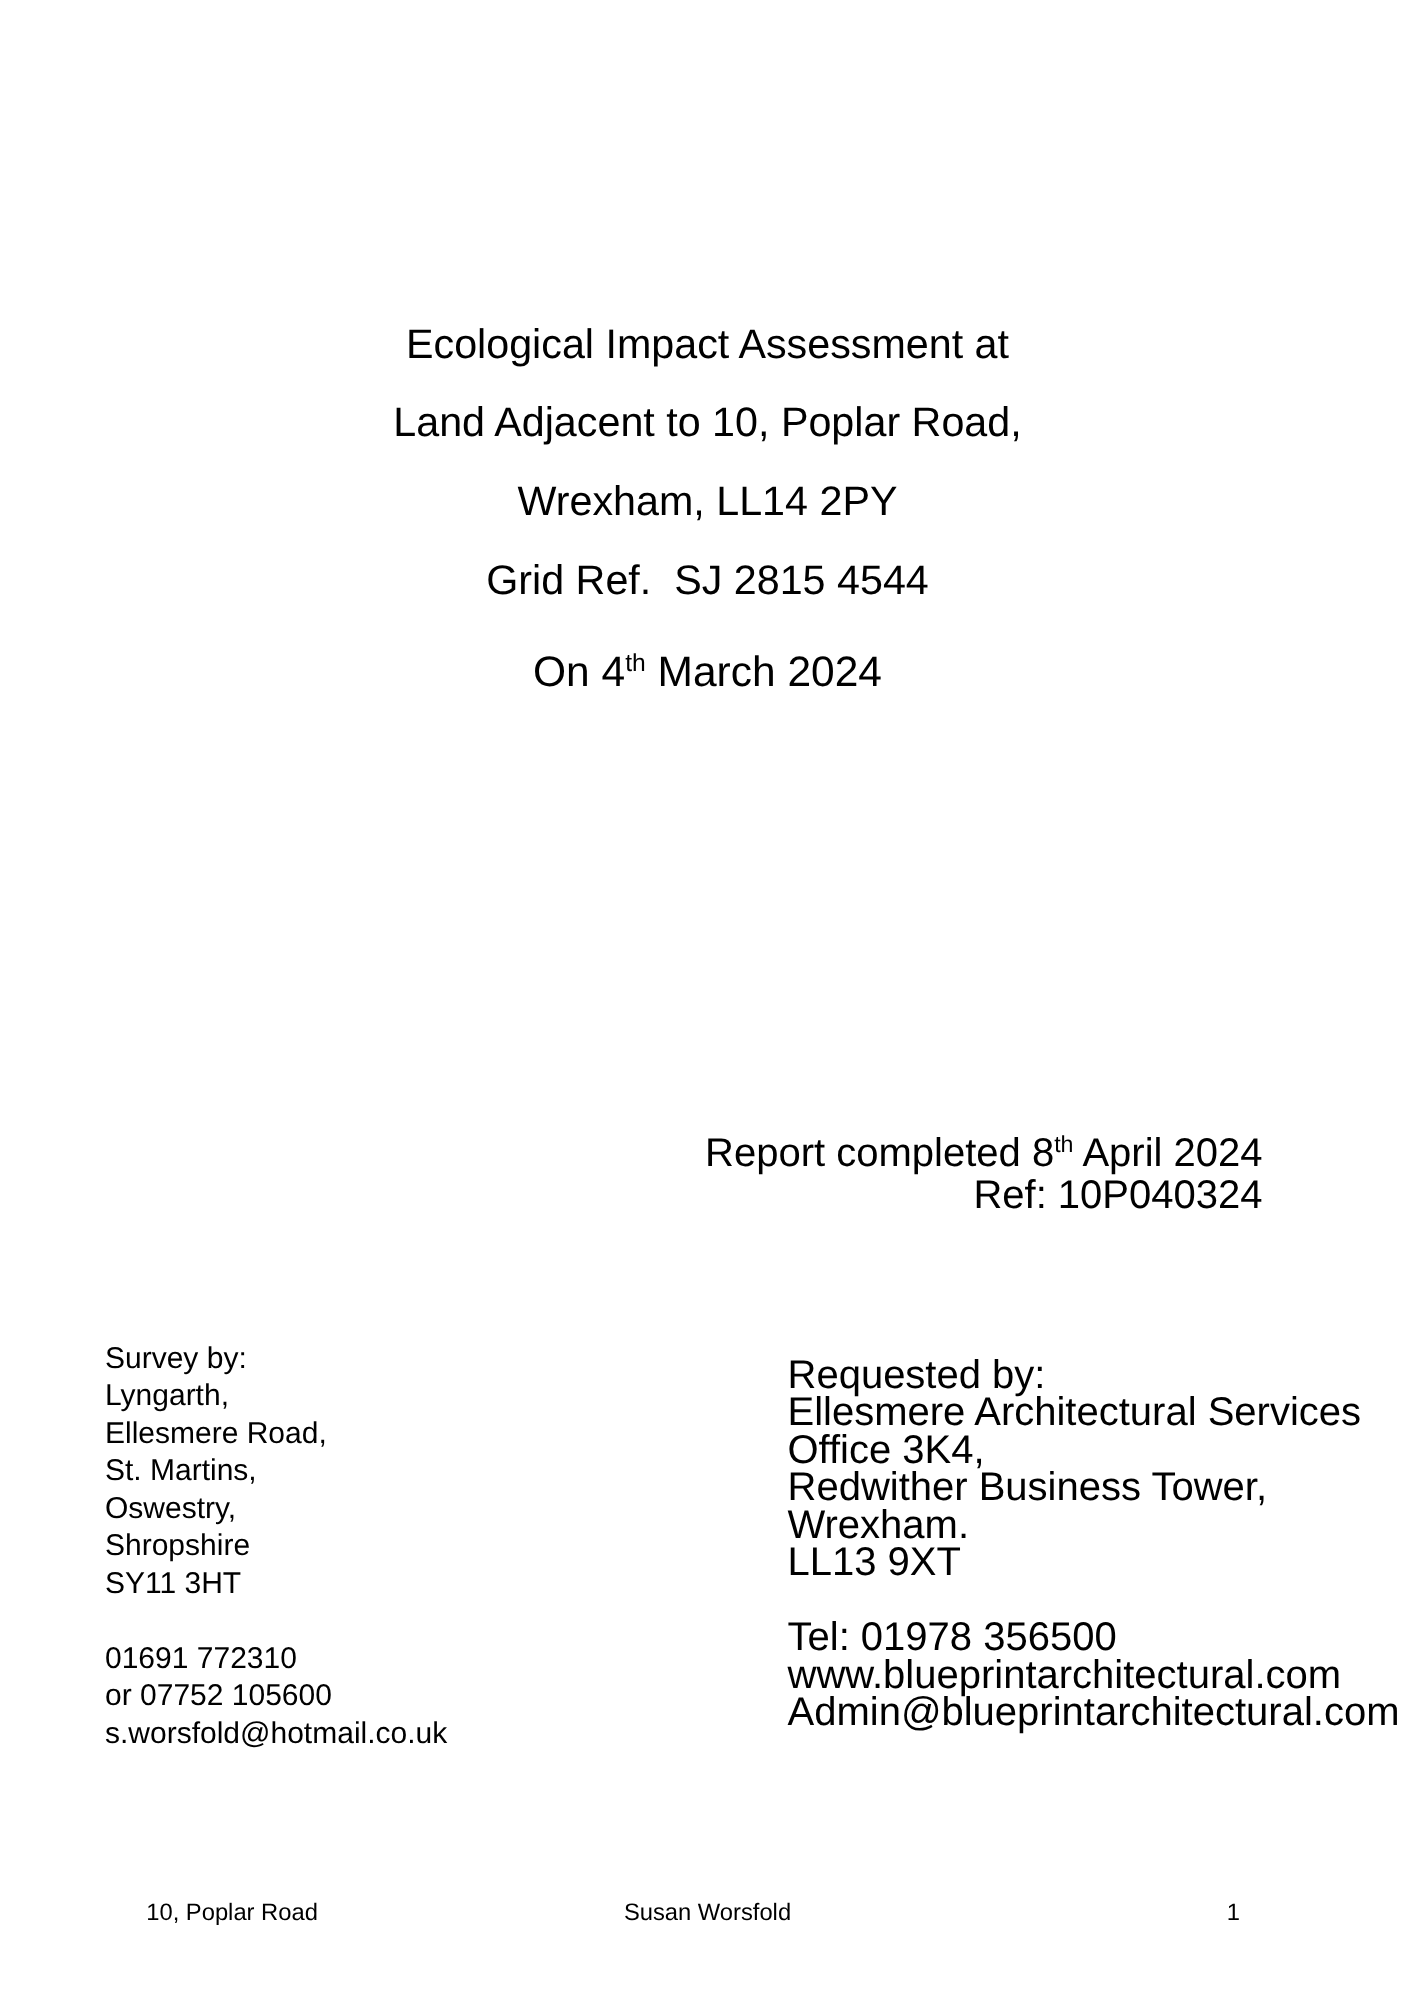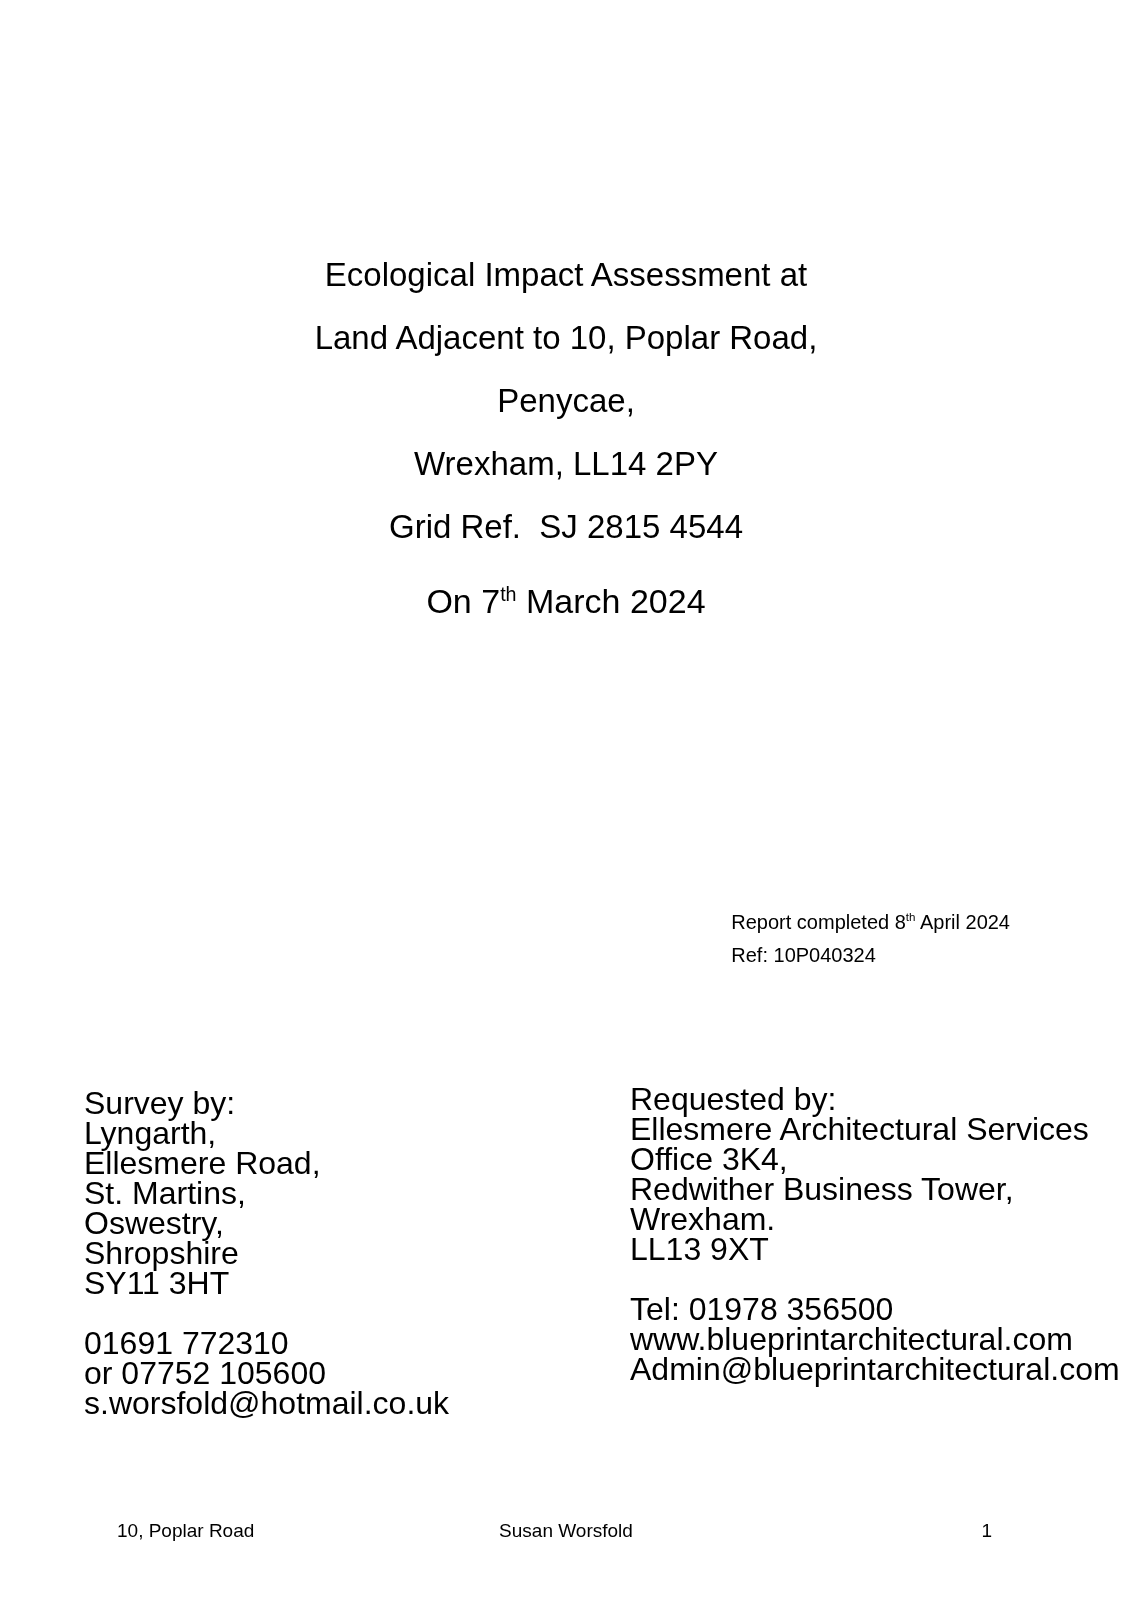--- a/index.html
+++ b/index.html
@@ -35,35 +35,36 @@
   }
   sup {
     font-size: 0.58em;
     vertical-align: super;
     line-height: 0;
   }
   .report-info {
     position: absolute;
     top: 906px;
     right: 122px;
-    font-size: 20px;
+    text-align: right;
+    font-size: 32px;
     line-height: 33px;
   }
   .columns {
     position: absolute;
     top: 1068px;
     left: 0;
     width: 100%;
     height: 380px;
   }
   .col-left {
     position: absolute;
     left: 84px;
-    top: 20px;
-    font-size: 32px;
+    top: 4px;
+    font-size: 24px;
     line-height: 30px;
   }
   .col-right {
     position: absolute;
     left: 630px;
     top: 16px;
     font-size: 32px;
     line-height: 30px;
   }
   .line { margin: 0; white-space: pre-wrap; }
@@ -81,24 +82,23 @@
   .footer-right { position: absolute; right: 140px; top: 0; }
 </style>
 </head>
 <body>
 
 <div class="page">
 
   <div class="title-block">
     <p class="title-line">Ecological Impact Assessment at</p>
     <p class="title-line">Land Adjacent to 10, Poplar Road,</p>
-    <p class="title-line">Penycae,</p>
     <p class="title-line">Wrexham, LL14 2PY</p>
     <p class="title-line">Grid Ref.  SJ 2815 4544</p>
-    <p class="title-line title-date"><span>On 7</span><sup>th</sup><span> March 2024</span></p>
+    <p class="title-line title-date"><span>On 4</span><sup>th</sup><span> March 2024</span></p>
   </div>
 
   <div class="report-info">
     <p class="line"><span>Report completed 8</span><sup>th</sup><span> April 2024</span></p>
     <p class="line">Ref: 10P040324</p>
   </div>
 
   <div class="columns">
 
     <div class="col-left">

